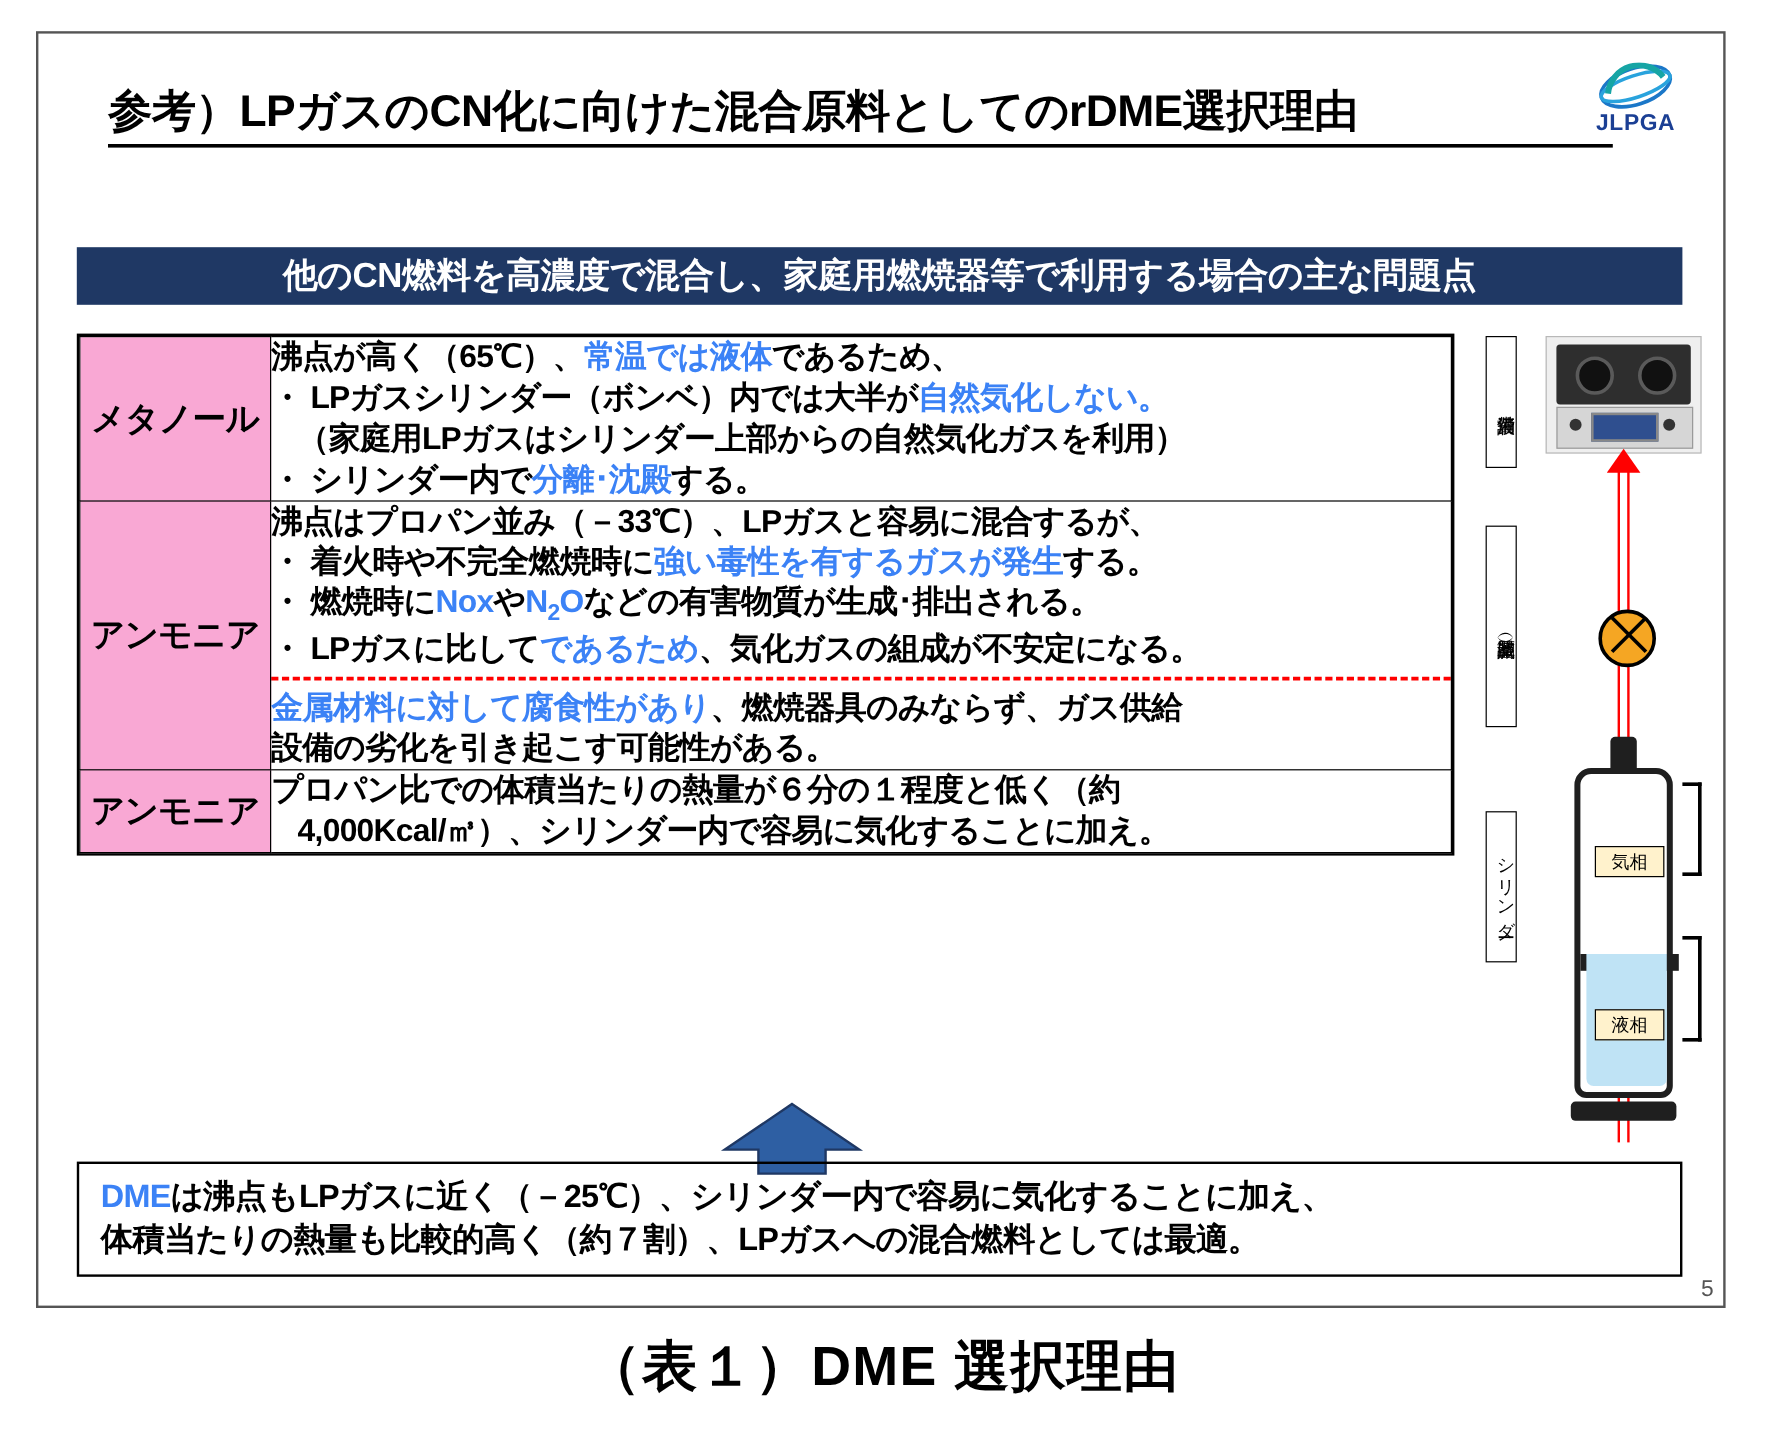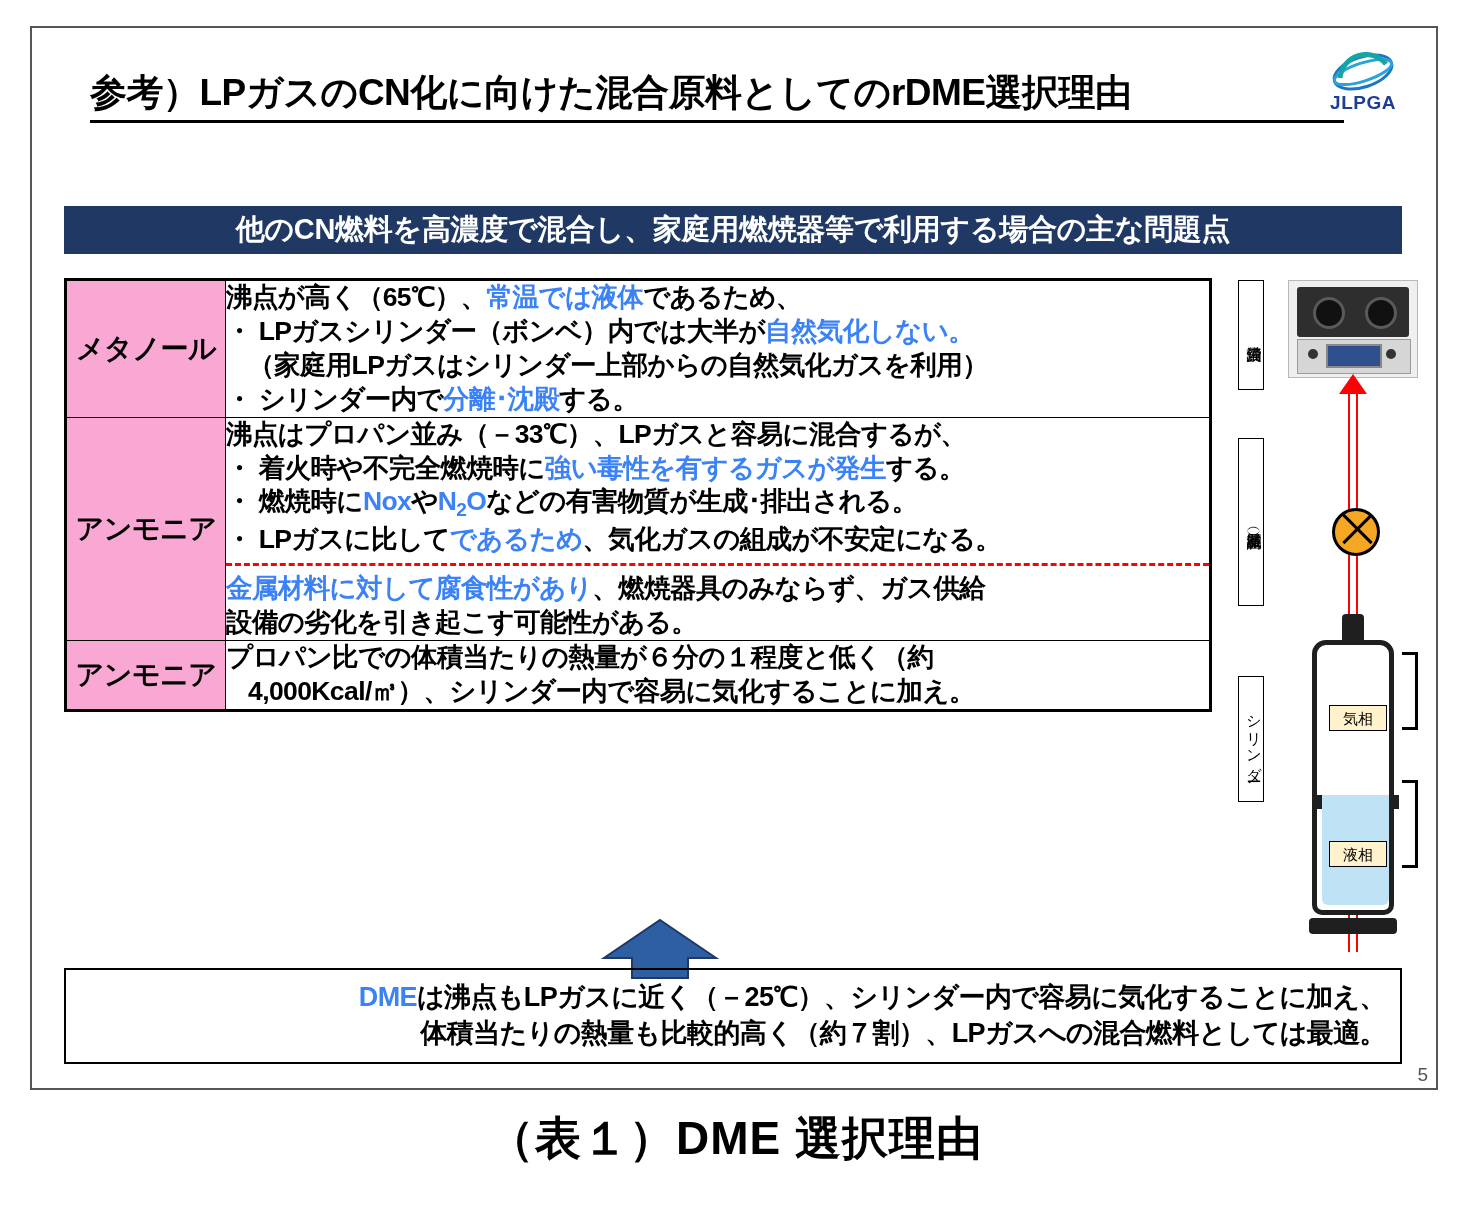--- a/index.html
+++ b/index.html
@@ -332,21 +332,20 @@
     top: 940px;
     width: 1338px;
     height: 96px;
     border: 2px solid #000000;
     box-sizing: border-box;
     padding: 10px 14px 0 18px;
     font-size: 27px;
     font-weight: bold;
     line-height: 1.32;
     letter-spacing: -0.6px;
-    text-align: right;
   }
   .pagenum {
     position: absolute;
     right: 8px;
     bottom: 2px;
     font-size: 19px;
     color: #555555;
   }
   
   .caption {

